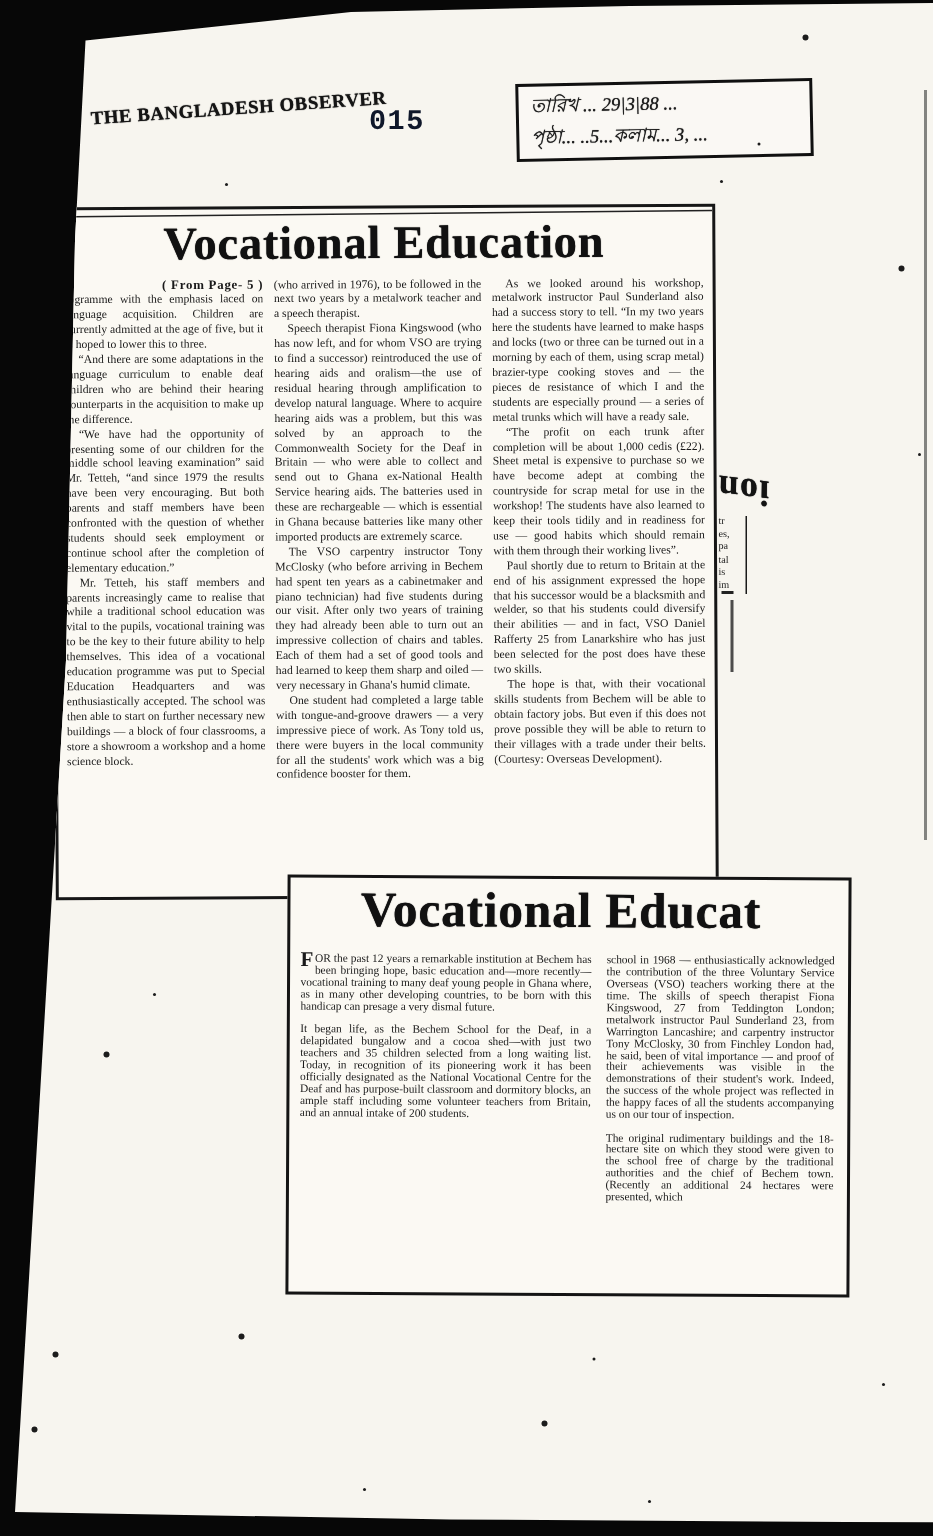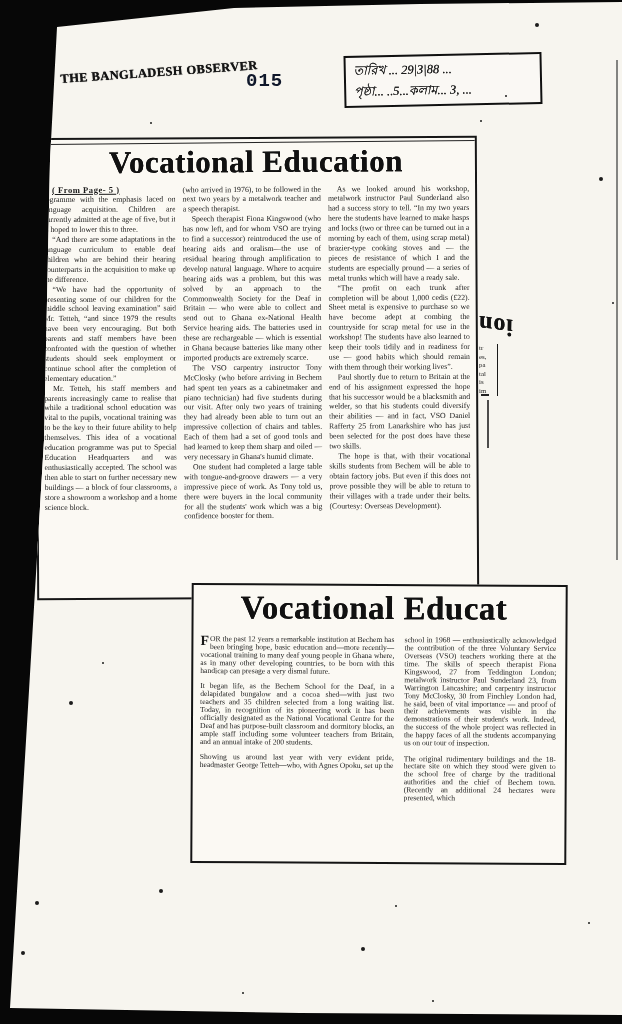--- a/index.html
+++ b/index.html
@@ -47,21 +47,21 @@
     margin-top:5px;text-align:center;font-size:31px;font-weight:700;color:#111;
     letter-spacing:.5px;line-height:1.05;text-shadow:0 0 .6px #000;
   }
   .cols{display:flex;gap:7px;margin-top:6px;align-items:flex-start;}
   .col{font-size:7.8px;line-height:9.9px;text-align:justify;color:#191919;overflow:hidden;}
   .col p{margin:0;text-indent:9px;}
   .col p.flush{text-indent:0;}
   .c1w{width:136px;height:404px;}
   .c2w{width:142px;height:398px;}
   .c3w{width:145px;height:404px;}
-  .from-note{font-weight:700;font-size:8.6px;text-align:left;letter-spacing:.5px;margin:2px 0 7px 0;text-indent:0;text-decoration:underline;}
+  .from-note{font-weight:700;font-size:8.6px;text-align:right;letter-spacing:.5px;margin:2px 0 7px 0;text-indent:0;}
   
   .frag-ion{
     position:absolute;left:478px;top:312px;font-size:24px;font-weight:700;color:#131313;
     transform:rotate(187deg) skewX(6deg);letter-spacing:1px;text-shadow:0 0 .6px #000;
   }
   .frag-strip{
     position:absolute;left:479px;top:344px;width:15px;font-size:6.8px;line-height:8.6px;
     color:#202020;border-right:1.5px solid #1a1a1a;padding-right:3px;text-align:left;
   }
   .frag-tail{position:absolute;left:487px;top:400px;width:1.5px;height:48px;background:#222;opacity:.8;}
@@ -132,21 +132,20 @@
     </div>
     <div class="frag-dash"></div>
     <div class="frag-tail"></div>
 
     <div class="clip2">
       <div class="headline2">Vocational Educat</div>
       <div class="cols2">
         <div class="col2x c4w">
           <p class="flush"><span class="dropcap">F</span><span>OR the past 12 years a remarkable institution at Bechem has been bringing hope, basic education and—more recently—vocational training to many deaf young people in Ghana where, as in many other developing countries, to be born with this handicap can presage a very dismal future.</span></p>
           <p>It began life, as the Bechem School for the Deaf, in a delapidated bungalow and a cocoa shed—with just two teachers and 35 children selected from a long waiting list. Today, in recognition of its pioneering work it has been officially designated as the National Vocational Centre for the Deaf and has purpose-built classroom and dormitory blocks, an ample staff including some volunteer teachers from Britain, and an annual intake of 200 students.</p>
-          <p>Showing us around last year with very evident pride, headmaster George Tetteh—who, with Agnes Opoku, set up the</p>
         </div>
         <div class="col2x c5w">
           <p class="flush">school in 1968 — enthusiastically acknowledged the contribution of the three Voluntary Service Overseas (VSO) teachers working there at the time. The skills of speech therapist Fiona Kingswood, 27 from Teddington London; metalwork instructor Paul Sunderland 23, from Warrington Lancashire; and carpentry instructor Tony McClosky, 30 from Finchley London had, he said, been of vital importance — and proof of their achievements was visible in the demonstrations of their student's work. Indeed, the success of the whole project was reflected in the happy faces of all the students accompanying us on our tour of inspection.</p>
           <p>The original rudimentary buildings and the 18-hectare site on which they stood were given to the school free of charge by the traditional authorities and the chief of Bechem town. (Recently an additional 24 hectares were presented, which</p>
         </div>
       </div>
     </div>
 
     <div class="specks"></div>
     <div class="scan-edge-line"></div>

